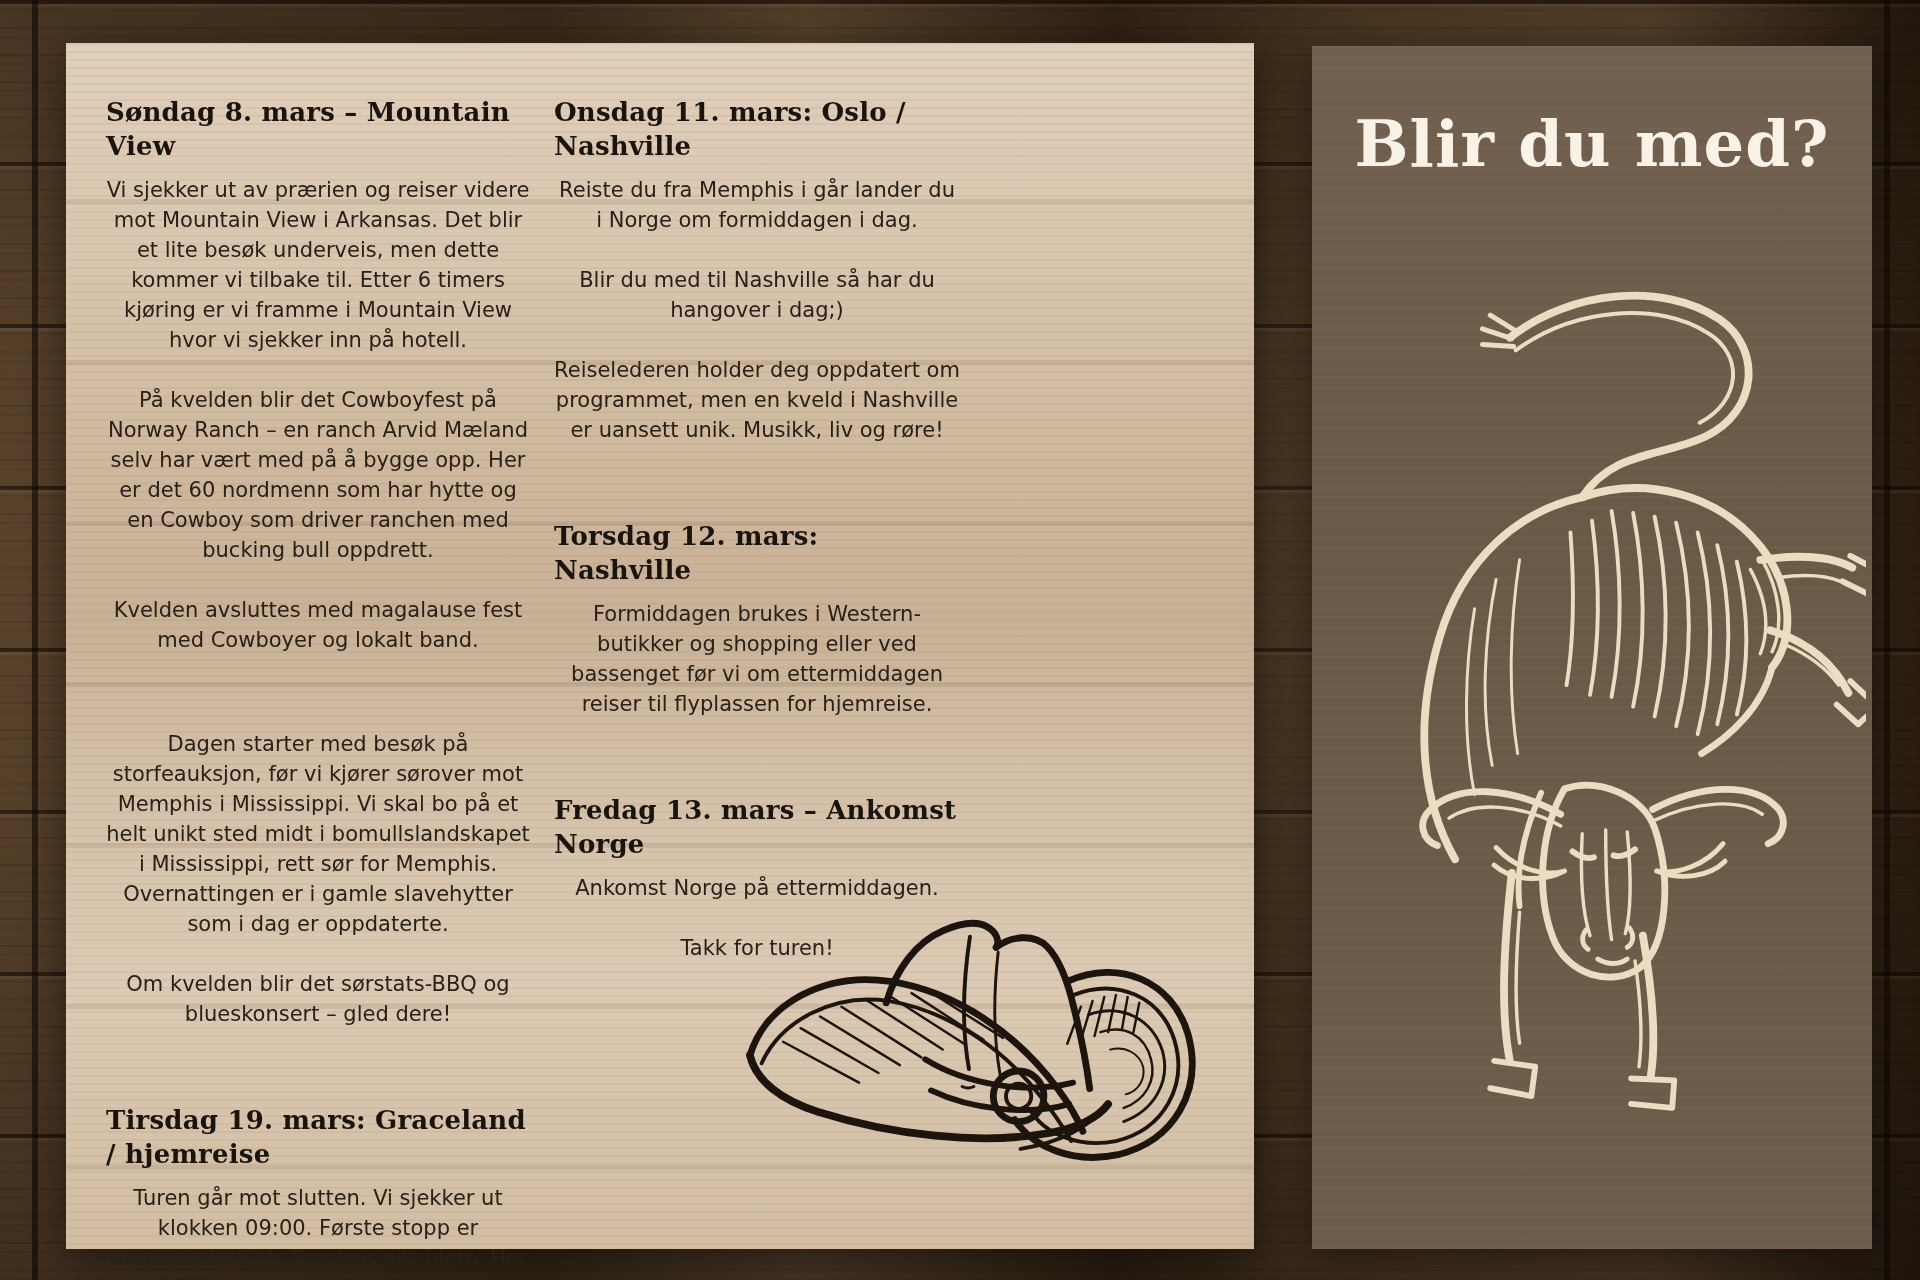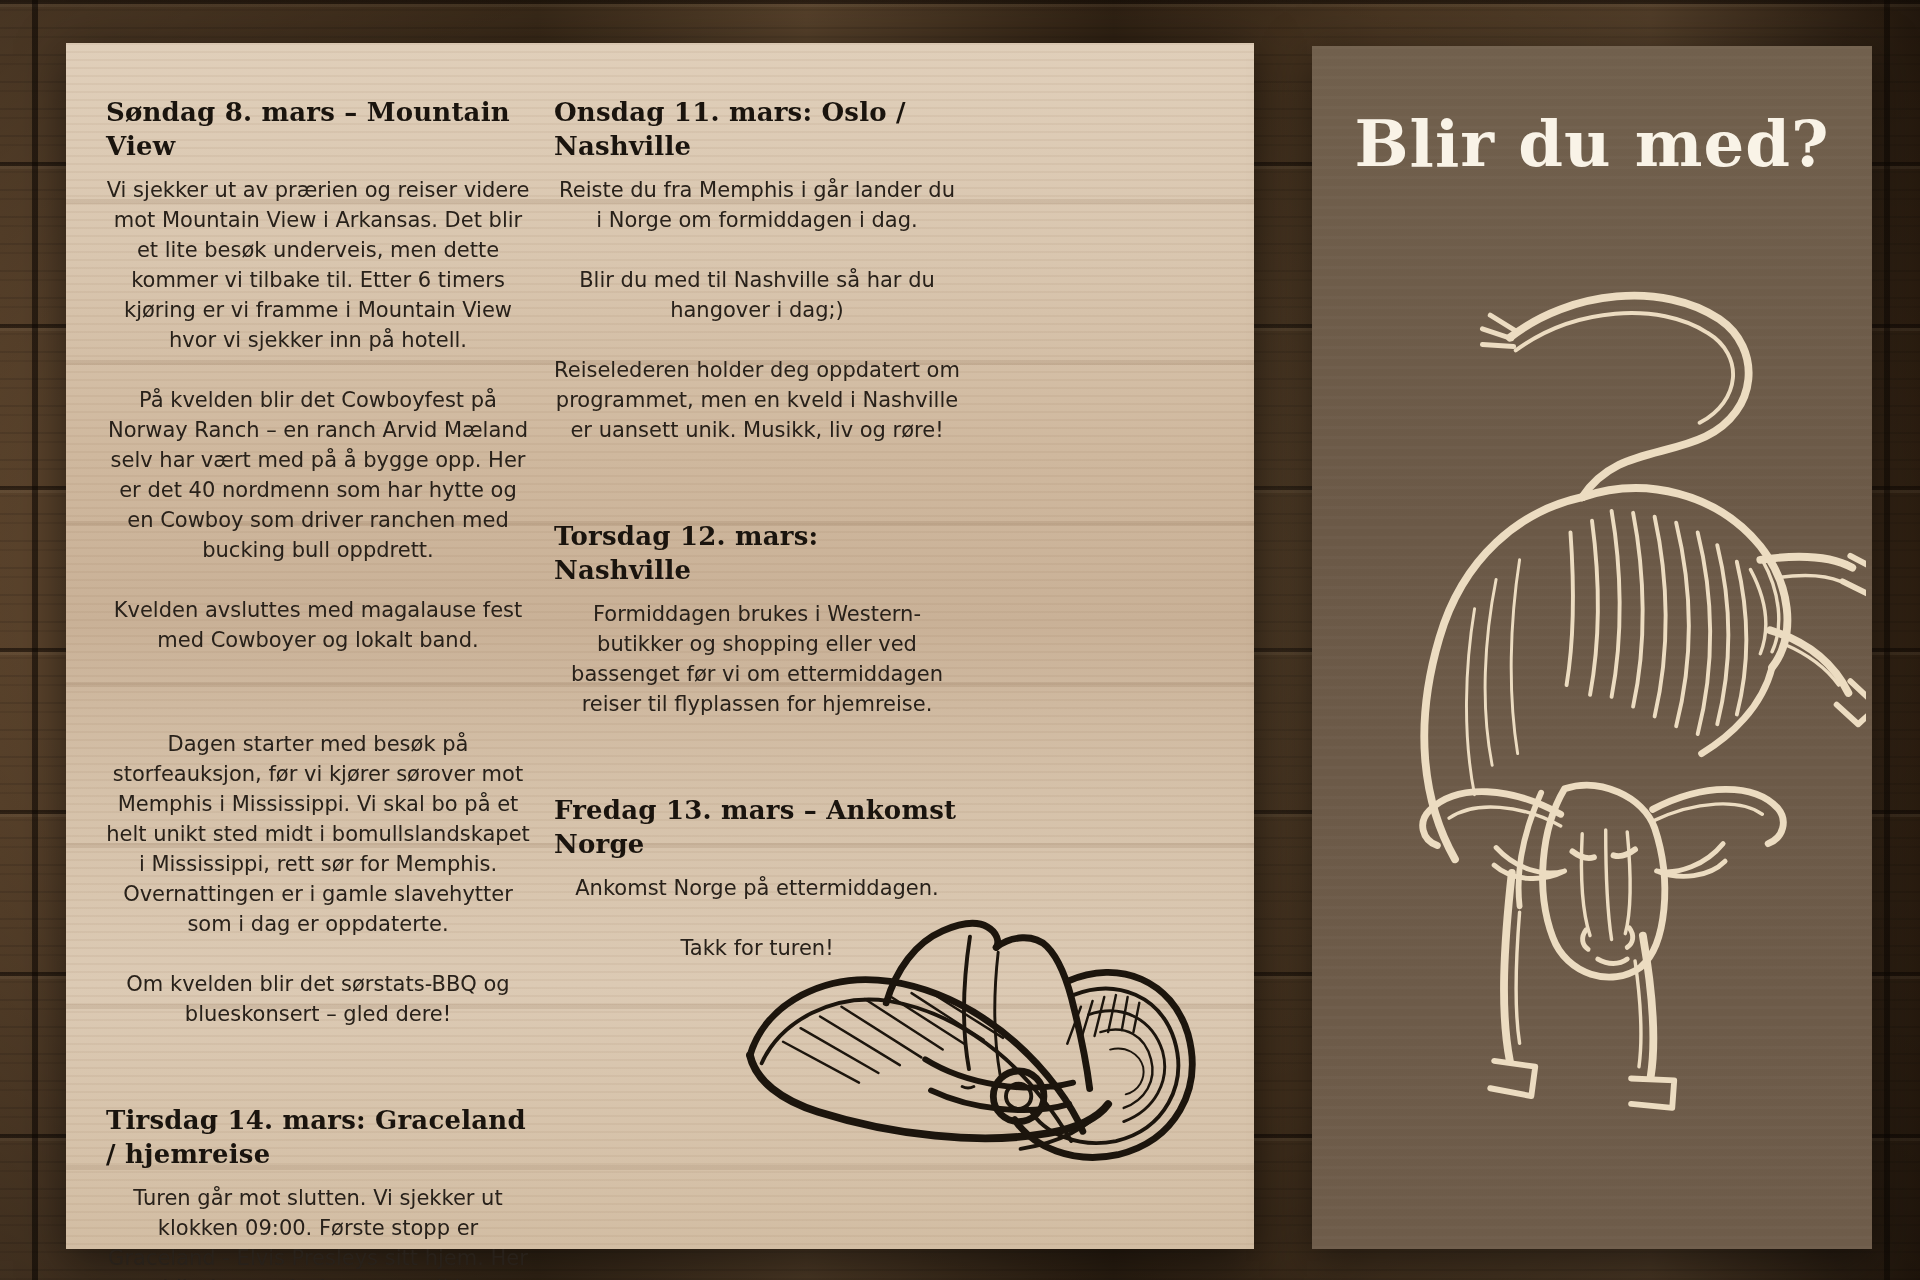--- a/index.html
+++ b/index.html
@@ -64,29 +64,29 @@
 <body>
 
 <div class="stage">
 
   <div class="paper">
 
     <div class="col col-left">
       <section class="entry">
         <h2 class="day-heading">Søndag 8. mars – Mountain View</h2>
         <p class="day-text">Vi sjekker ut av prærien og reiser videre mot Mountain View i Arkansas. Det blir et lite besøk underveis, men dette kommer vi tilbake til. Etter 6 timers kjøring er vi framme i Mountain View hvor vi sjekker inn på hotell.</p>
-        <p class="day-text">På kvelden blir det Cowboyfest på Norway Ranch – en ranch Arvid Mæland selv har vært med på å bygge opp. Her er det 40 nordmenn som har hytte og en Cowboy som driver ranchen med bucking bull oppdrett.</p>
+        <p class="day-text">På kvelden blir det Cowboyfest på Norway Ranch – en ranch Arvid Mæland selv har vært med på å bygge opp. Her er det 60 nordmenn som har hytte og en Cowboy som driver ranchen med bucking bull oppdrett.</p>
         <p class="day-text">Kvelden avsluttes med magalause fest med Cowboyer og lokalt band.</p>
       </section>
       <section class="entry">
         <p class="day-text">Dagen starter med besøk på storfeauksjon, før vi kjører sørover mot Memphis i Mississippi. Vi skal bo på et helt unikt sted midt i bomullslandskapet i Mississippi, rett sør for Memphis. Overnattingen er i gamle slavehytter som i dag er oppdaterte.</p>
         <p class="day-text">Om kvelden blir det sørstats-BBQ og blueskonsert – gled dere!</p>
       </section>
       <section class="entry">
-        <h2 class="day-heading">Tirsdag 14. mars: Graceland / hjemreise</h2>
+        <h2 class="day-heading">Tirsdag 19. mars: Graceland / hjemreise</h2>
         <p class="day-text">Turen går mot slutten. Vi sjekker ut klokken 09:00. Første stopp er Graceland - Elvis Presleys sitt hjem. Her blir det omvisning og musikk.</p>
 
       </section>
     </div>
 
     <div class="col col-right">
       <section class="entry">
         <h2 class="day-heading">Onsdag 11. mars: Oslo / Nashville</h2>
         <p class="day-text">Reiste du fra Memphis i går lander du i Norge om formiddagen i dag.</p>
         <p class="day-text">Blir du med til Nashville så har du hangover i dag;)</p>

